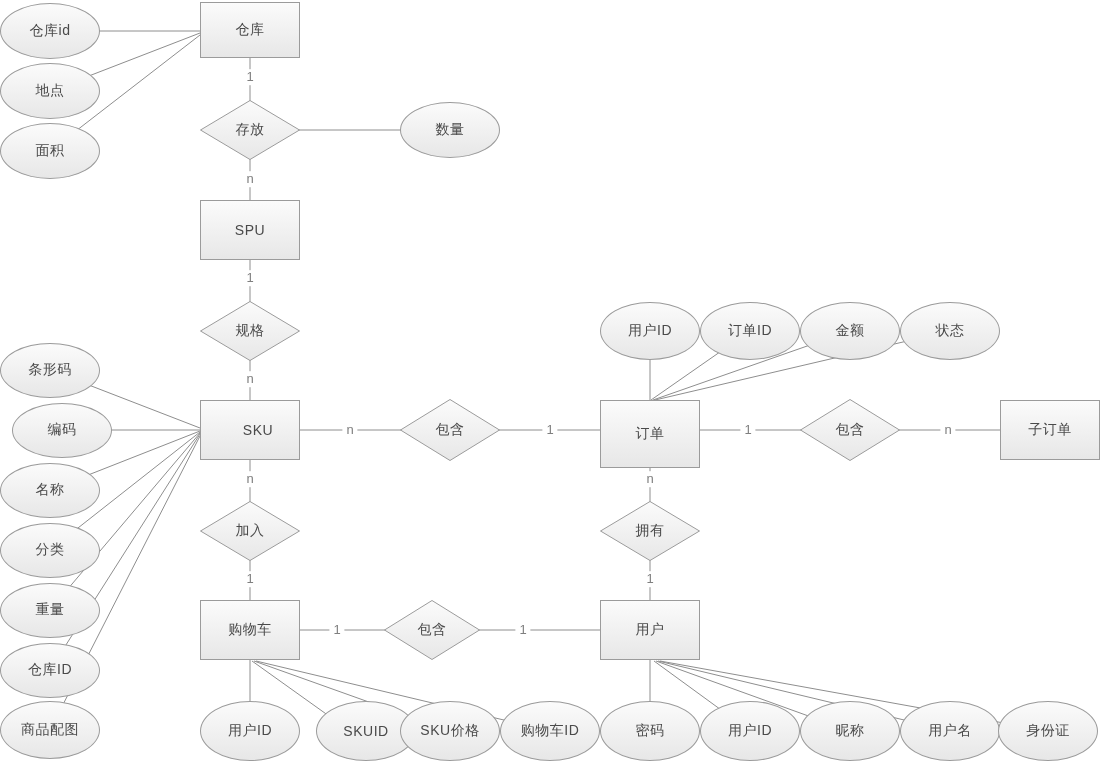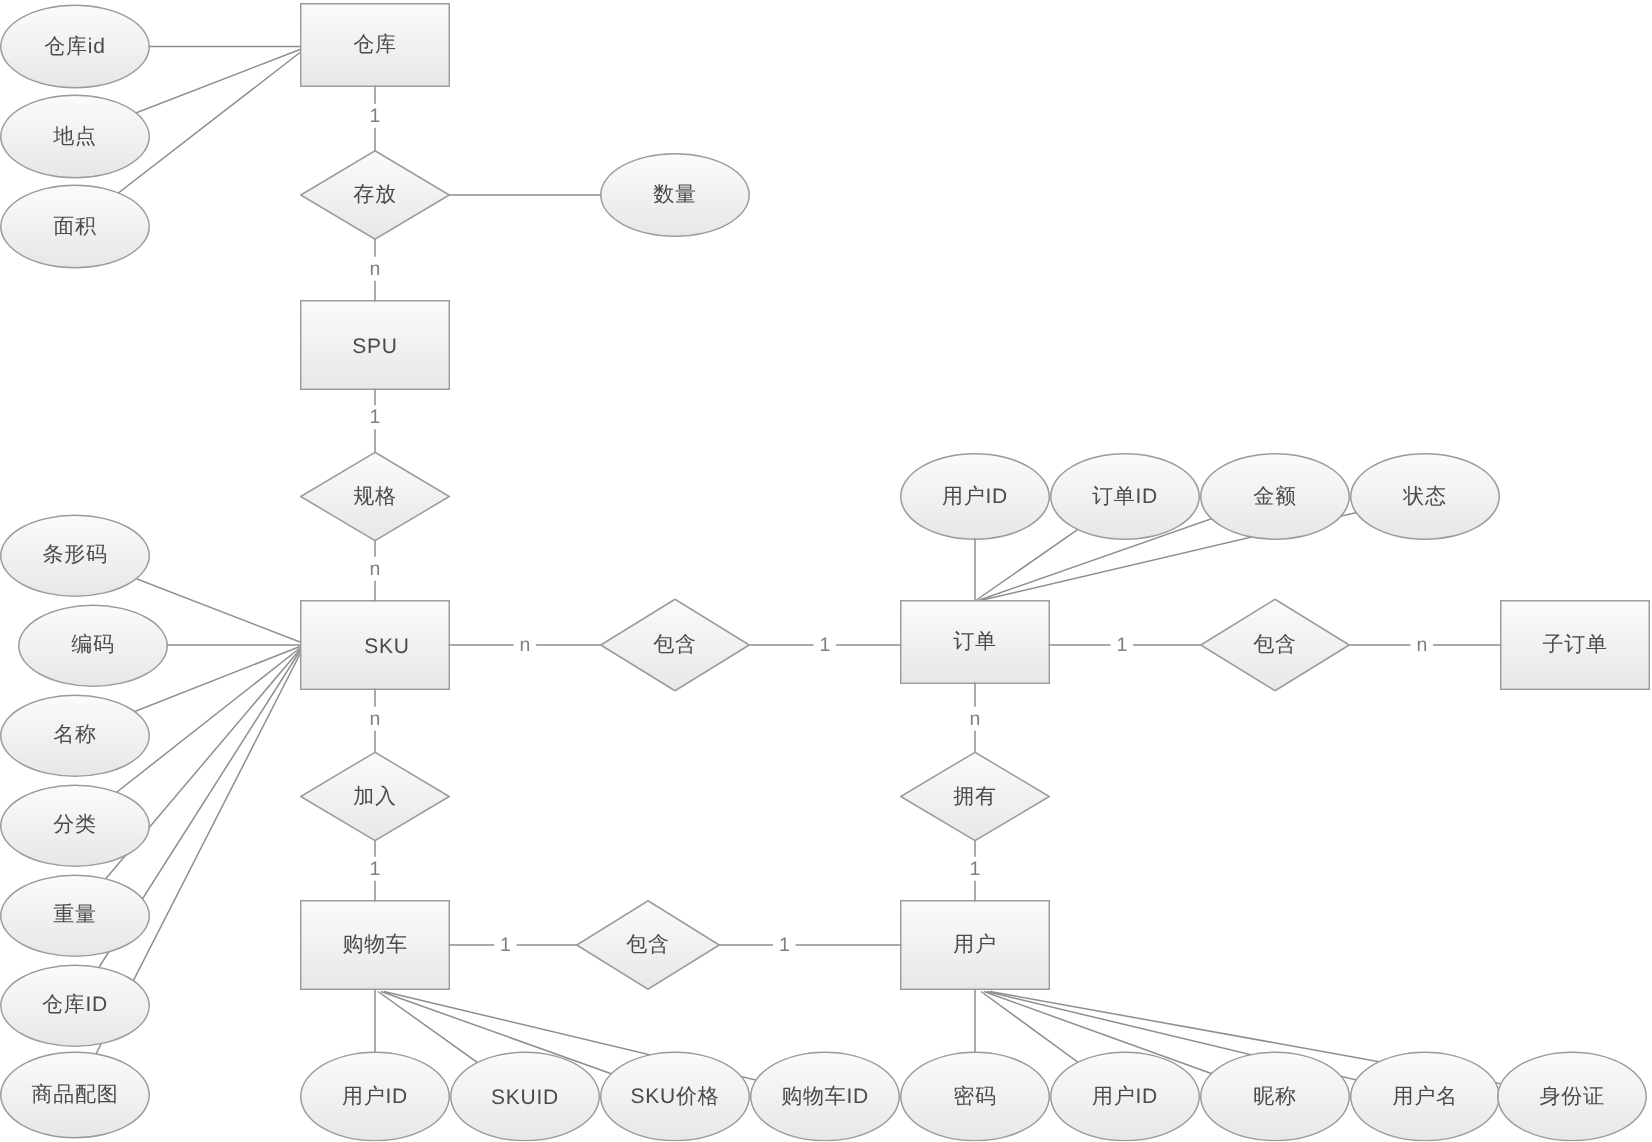--- a/index.html
+++ b/index.html
@@ -102,21 +102,21 @@
     </svg>
     <div class="node entity" style="left: 200px; top: 2px; width: 100px; height: 56px;">
       <span class="node-label">仓库</span>
     </div>
     <div class="node entity" style="left: 200px; top: 200px; width: 100px; height: 60px;">
       <span class="node-label">SPU</span>
     </div>
     <div class="node entity" style="left: 200px; top: 400px; width: 100px; height: 60px; padding-left: 16px;">
       <span class="node-label">SKU</span>
     </div>
-    <div class="node entity" style="left: 600px; top: 400px; width: 100px; height: 56px;">
+    <div class="node entity" style="left: 600px; top: 400px; width: 100px; height: 68px;">
       <span class="node-label">订单</span>
     </div>
     <div class="node entity" style="left: 1000px; top: 400px; width: 100px; height: 60px;">
       <span class="node-label">子订单</span>
     </div>
     <div class="node entity" style="left: 200px; top: 600px; width: 100px; height: 60px;">
       <span class="node-label">购物车</span>
     </div>
     <div class="node entity" style="left: 600px; top: 600px; width: 100px; height: 60px;">
       <span class="node-label">用户</span>
@@ -204,21 +204,21 @@
     </div>
     <div class="node attribute" style="left: 800px; top: 302px; width: 100px; height: 58px;">
       <span class="node-label">金额</span>
     </div>
     <div class="node attribute" style="left: 900px; top: 302px; width: 100px; height: 58px;">
       <span class="node-label">状态</span>
     </div>
     <div class="node attribute" style="left: 200px; top: 701px; width: 100px; height: 60px;">
       <span class="node-label">用户ID</span>
     </div>
-    <div class="node attribute" style="left: 300px; top: 701px; width: 100px; height: 60px;">
+    <div class="node attribute" style="left: 316px; top: 701px; width: 100px; height: 60px;">
       <span class="node-label">SKUID</span>
     </div>
     <div class="node attribute" style="left: 400px; top: 701px; width: 100px; height: 60px;">
       <span class="node-label">SKU价格</span>
     </div>
     <div class="node attribute" style="left: 500px; top: 701px; width: 100px; height: 60px;">
       <span class="node-label">购物车ID</span>
     </div>
     <div class="node attribute" style="left: 600px; top: 701px; width: 100px; height: 60px;">
       <span class="node-label">密码</span>

